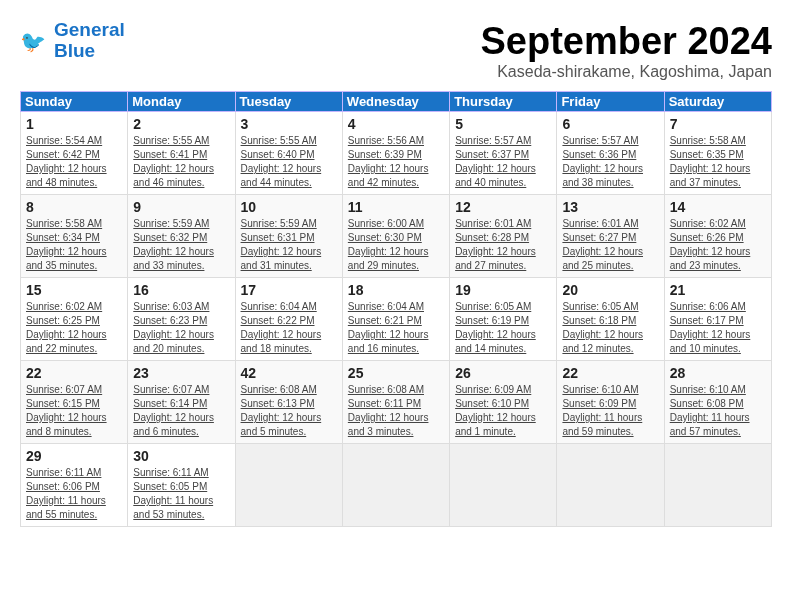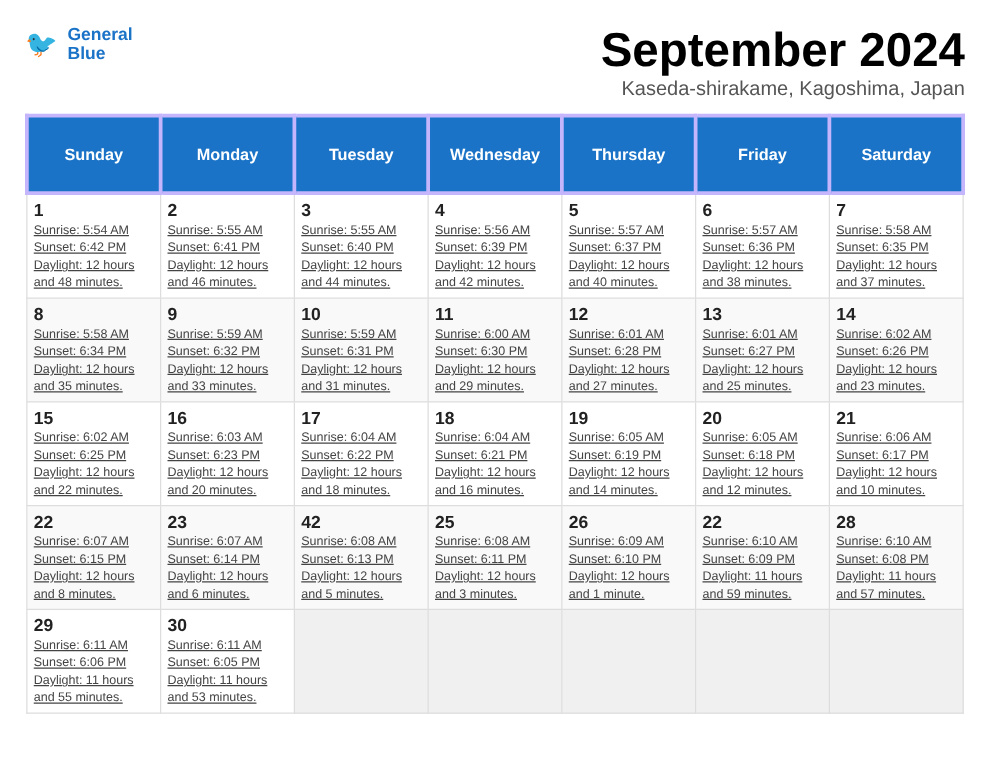--- a/index.html
+++ b/index.html
@@ -15,21 +15,21 @@
       justify-content: space-between;
       align-items: flex-start;
       margin-bottom: 10px;
     }
     .logo {
       display: flex;
       align-items: center;
       gap: 4px;
     }
     .logo-text {
-      font-size: 14px;
+      font-size: 19px;
       font-weight: bold;
       color: #333;
       line-height: 1.1;
     }
     .logo-text span {
       color: #1a73c7;
     }
     .logo-bird {
       width: 30px;
       height: 30px;
@@ -47,25 +47,25 @@
       color: #555;
     }
     table {
       width: 100%;
       border-collapse: collapse;
       table-layout: fixed;
     }
     thead tr th {
       background-color: #1a73c7;
       color: #fff;
-      padding: 22px 4px;
+      padding: 2px 4px;
       font-size: 13px;
       font-weight: bold;
-      text-align: center;
-      border: 3px solid #c4b5fd;
+      text-align: left;
+      border: 1px solid #c4b5fd;
     }
     tbody tr td {
       vertical-align: top;
       padding: 4px 5px;
       font-size: 10.5px;
       color: #333;
       border: 1px solid #ddd;
       height: 80px;
       background: #fff;
     }

